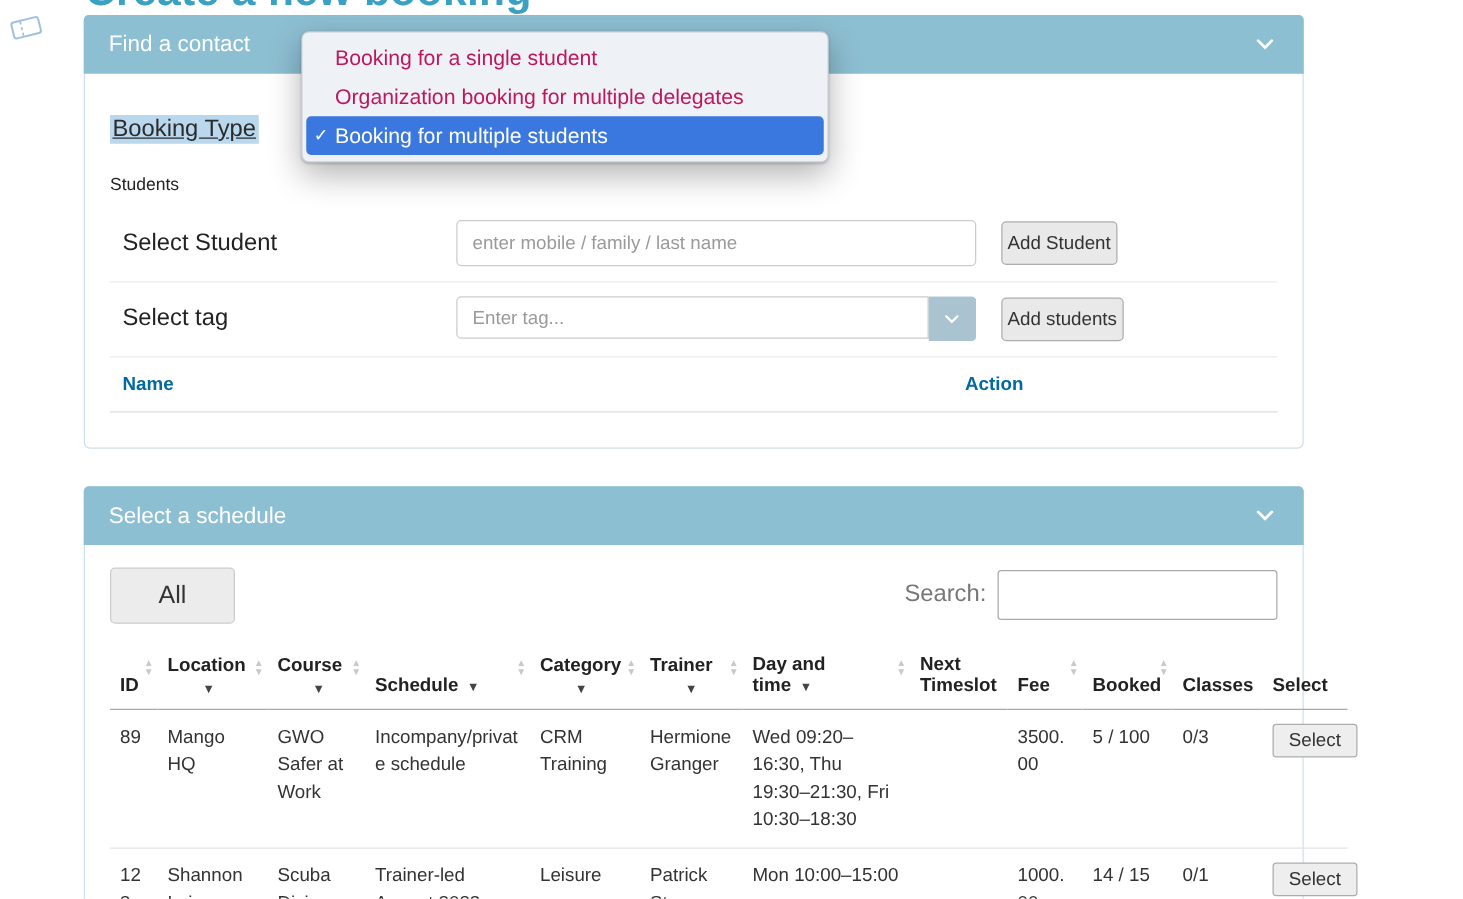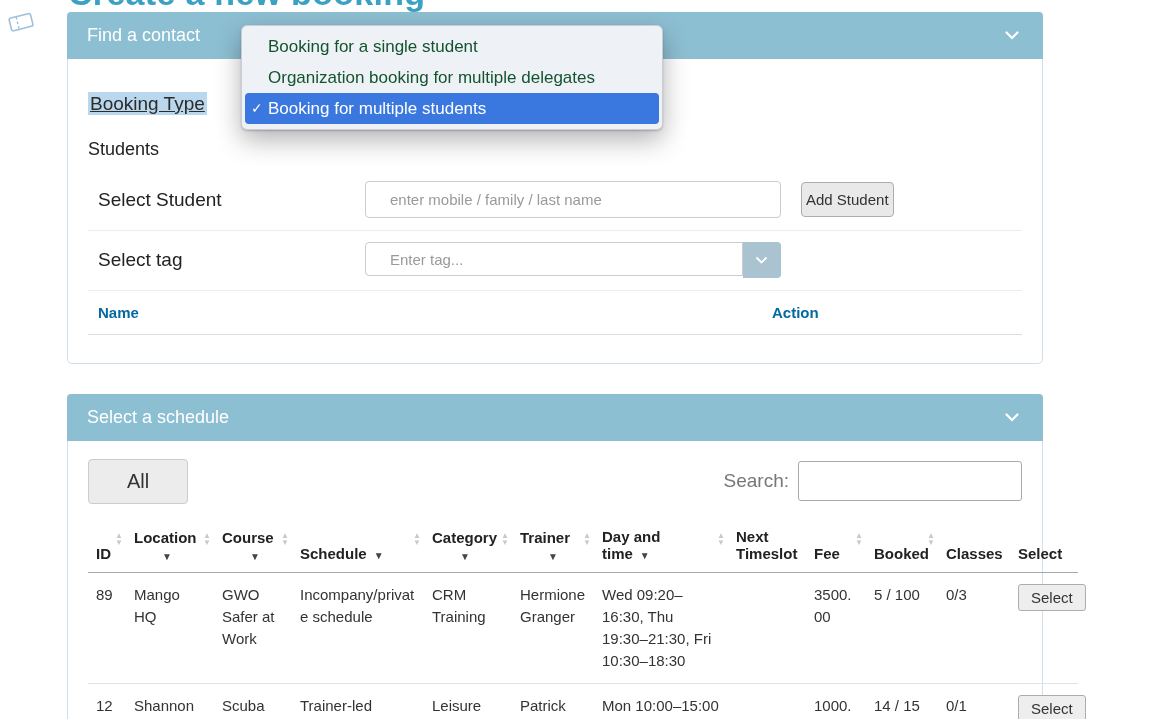--- a/index.html
+++ b/index.html
@@ -38,37 +38,37 @@
 
   
   .dropdown {
     position: absolute; left: 173px; top: -34px; width: 420px; z-index: 10;
     background: #eef2f7; border: 1px solid #c9cdd5; border-radius: 6px;
     box-shadow: 0 10px 26px rgba(0,0,0,.30), 0 1px 2px rgba(0,0,0,.2);
     padding: 5px 0;
   }
   .dd-option {
     position: relative; height: 31px; line-height: 31px; padding-left: 23px;
-    font-size: 17px; color: #14532d; margin: 0 3px; border-radius: 4px;
+    font-size: 17px; color: #be185d; margin: 0 3px; border-radius: 4px;
     white-space: nowrap; cursor: default;
   }
   .dd-option.selected { background: #3a78df; color: #fff; }
   .dd-check { position: absolute; left: 6px; top: 0; font-size: 14px; }
 
-  .students-heading { margin: 22px 0 0; font-size: 18px; font-weight: 400; color: #222; }
+  .students-heading { margin: 22px 0 0; font-size: 14px; font-weight: 400; color: #222; }
 
   .form-rows { margin-top: 10px; }
   .form-row {
     display: flex; align-items: center; padding: 11px 0 12px 10px;
     border-bottom: 1px solid #ececec;
   }
   .form-label { width: 267px; font-size: 19px; color: #222; flex: none; }
   .text-input {
     width: 416px; height: 37px; border: 1px solid #ccc; border-radius: 4px;
-    padding: 0 24px; font-size: 15px; color: #0f766e; box-sizing: border-box; outline: none;
+    padding: 0 12px; font-size: 15px; color: #0f766e; box-sizing: border-box; outline: none;
     font-family: "Liberation Sans", sans-serif;
   }
   ::placeholder { color: #9a9a9a; opacity: 1; }
 
   .tag-select { display: flex; width: 416px; flex: none; }
   .tag-select .text-input { width: 379px; border-radius: 4px 0 0 4px; height: 34px; }
   .tag-dd-btn {
     width: 37px; height: 34px; background: #a9c3d1; border: 1px solid #a9c3d1;
     border-left: none; border-radius: 0 4px 4px 0; display: flex; align-items: center;
     justify-content: center; cursor: pointer;
@@ -184,20 +184,21 @@
         <div class="form-row">
           <span class="form-label">Select tag</span>
           <span class="tag-select">
             <input class="text-input" type="text" placeholder="Enter tag..." style="">
             <span class="tag-dd-btn">
               <svg width="11" height="7" viewBox="0 0 11 7">
                   <path d="M1 1 L5.5 5.5 L10 1" stroke="#ffffff" stroke-width="1.8" fill="none" stroke-linecap="round"></path>
                 </svg>
             </span>
           </span>
+          <button class="btn">Add students</button>
         </div>
       </div>
 
       <table class="contacts-table">
         <thead>
           <tr>
             <th>Name</th>
             <th class="action-col">Action</th>
           </tr>
         </thead>

